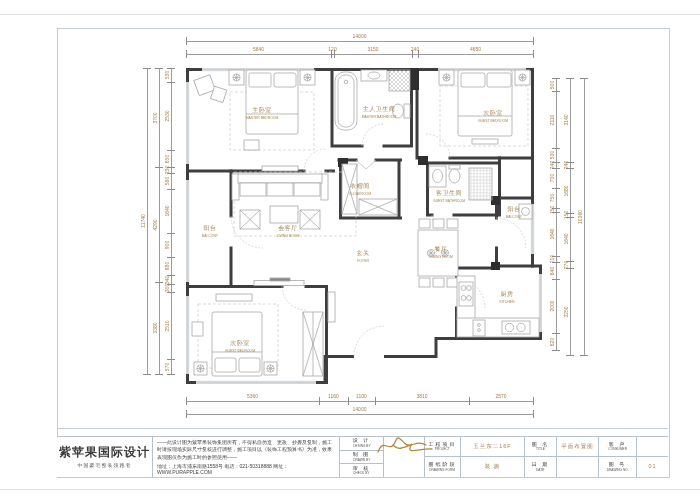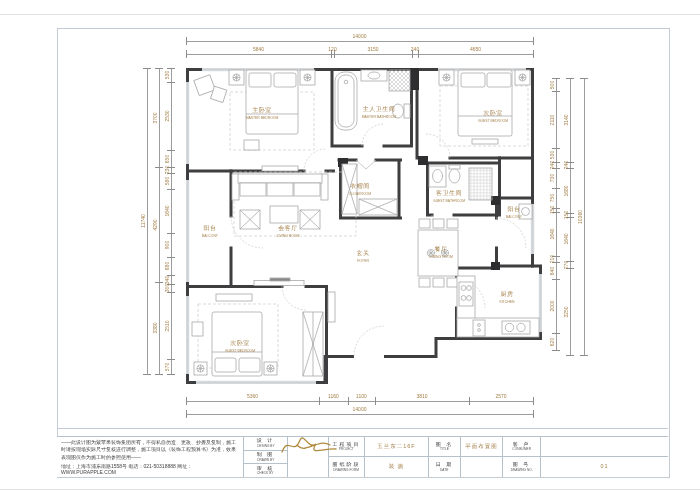--- a/index.html
+++ b/index.html
@@ -375,20 +375,24 @@
       <span class="zh">次卧室</span>
       <span class="en">GUEST BEDROOM</span>
     </div>
     <div class="room-label" style="left: 507px; top: 297px;">
       <span class="zh">厨房</span>
       <span class="en">KITCHEN</span>
     </div>
   </div>
 
 <div class="titleblock">
+  <div class="tb-brand tb-cellborder">
+    <div class="name">紫苹果国际设计</div>
+    <div class="tag">中国豪宅整装领跑者</div>
+  </div>
   <div class="tb-disc tb-cellborder">
     <div class="txt">——此设计图为紫苹果装饰集团所有，不得私自仿造、更改、抄袭及复制，施工时请按现场实际尺寸复核进行调整，施工项目以《装饰工程预算书》为准，效果表现图仅作为施工时的参照使用——</div>
     <div class="addr">地址：上海市浦东南路1558号  电话：021-50318888  网址：WWW.PURAPPLE.COM</div>
   </div>
   <div class="tb-roles tb-cellborder">
     <div class="row">
       <span class="zh-s">设 计</span>
       <span class="en-s">DESING BY</span>
     </div>
     <div class="row">

